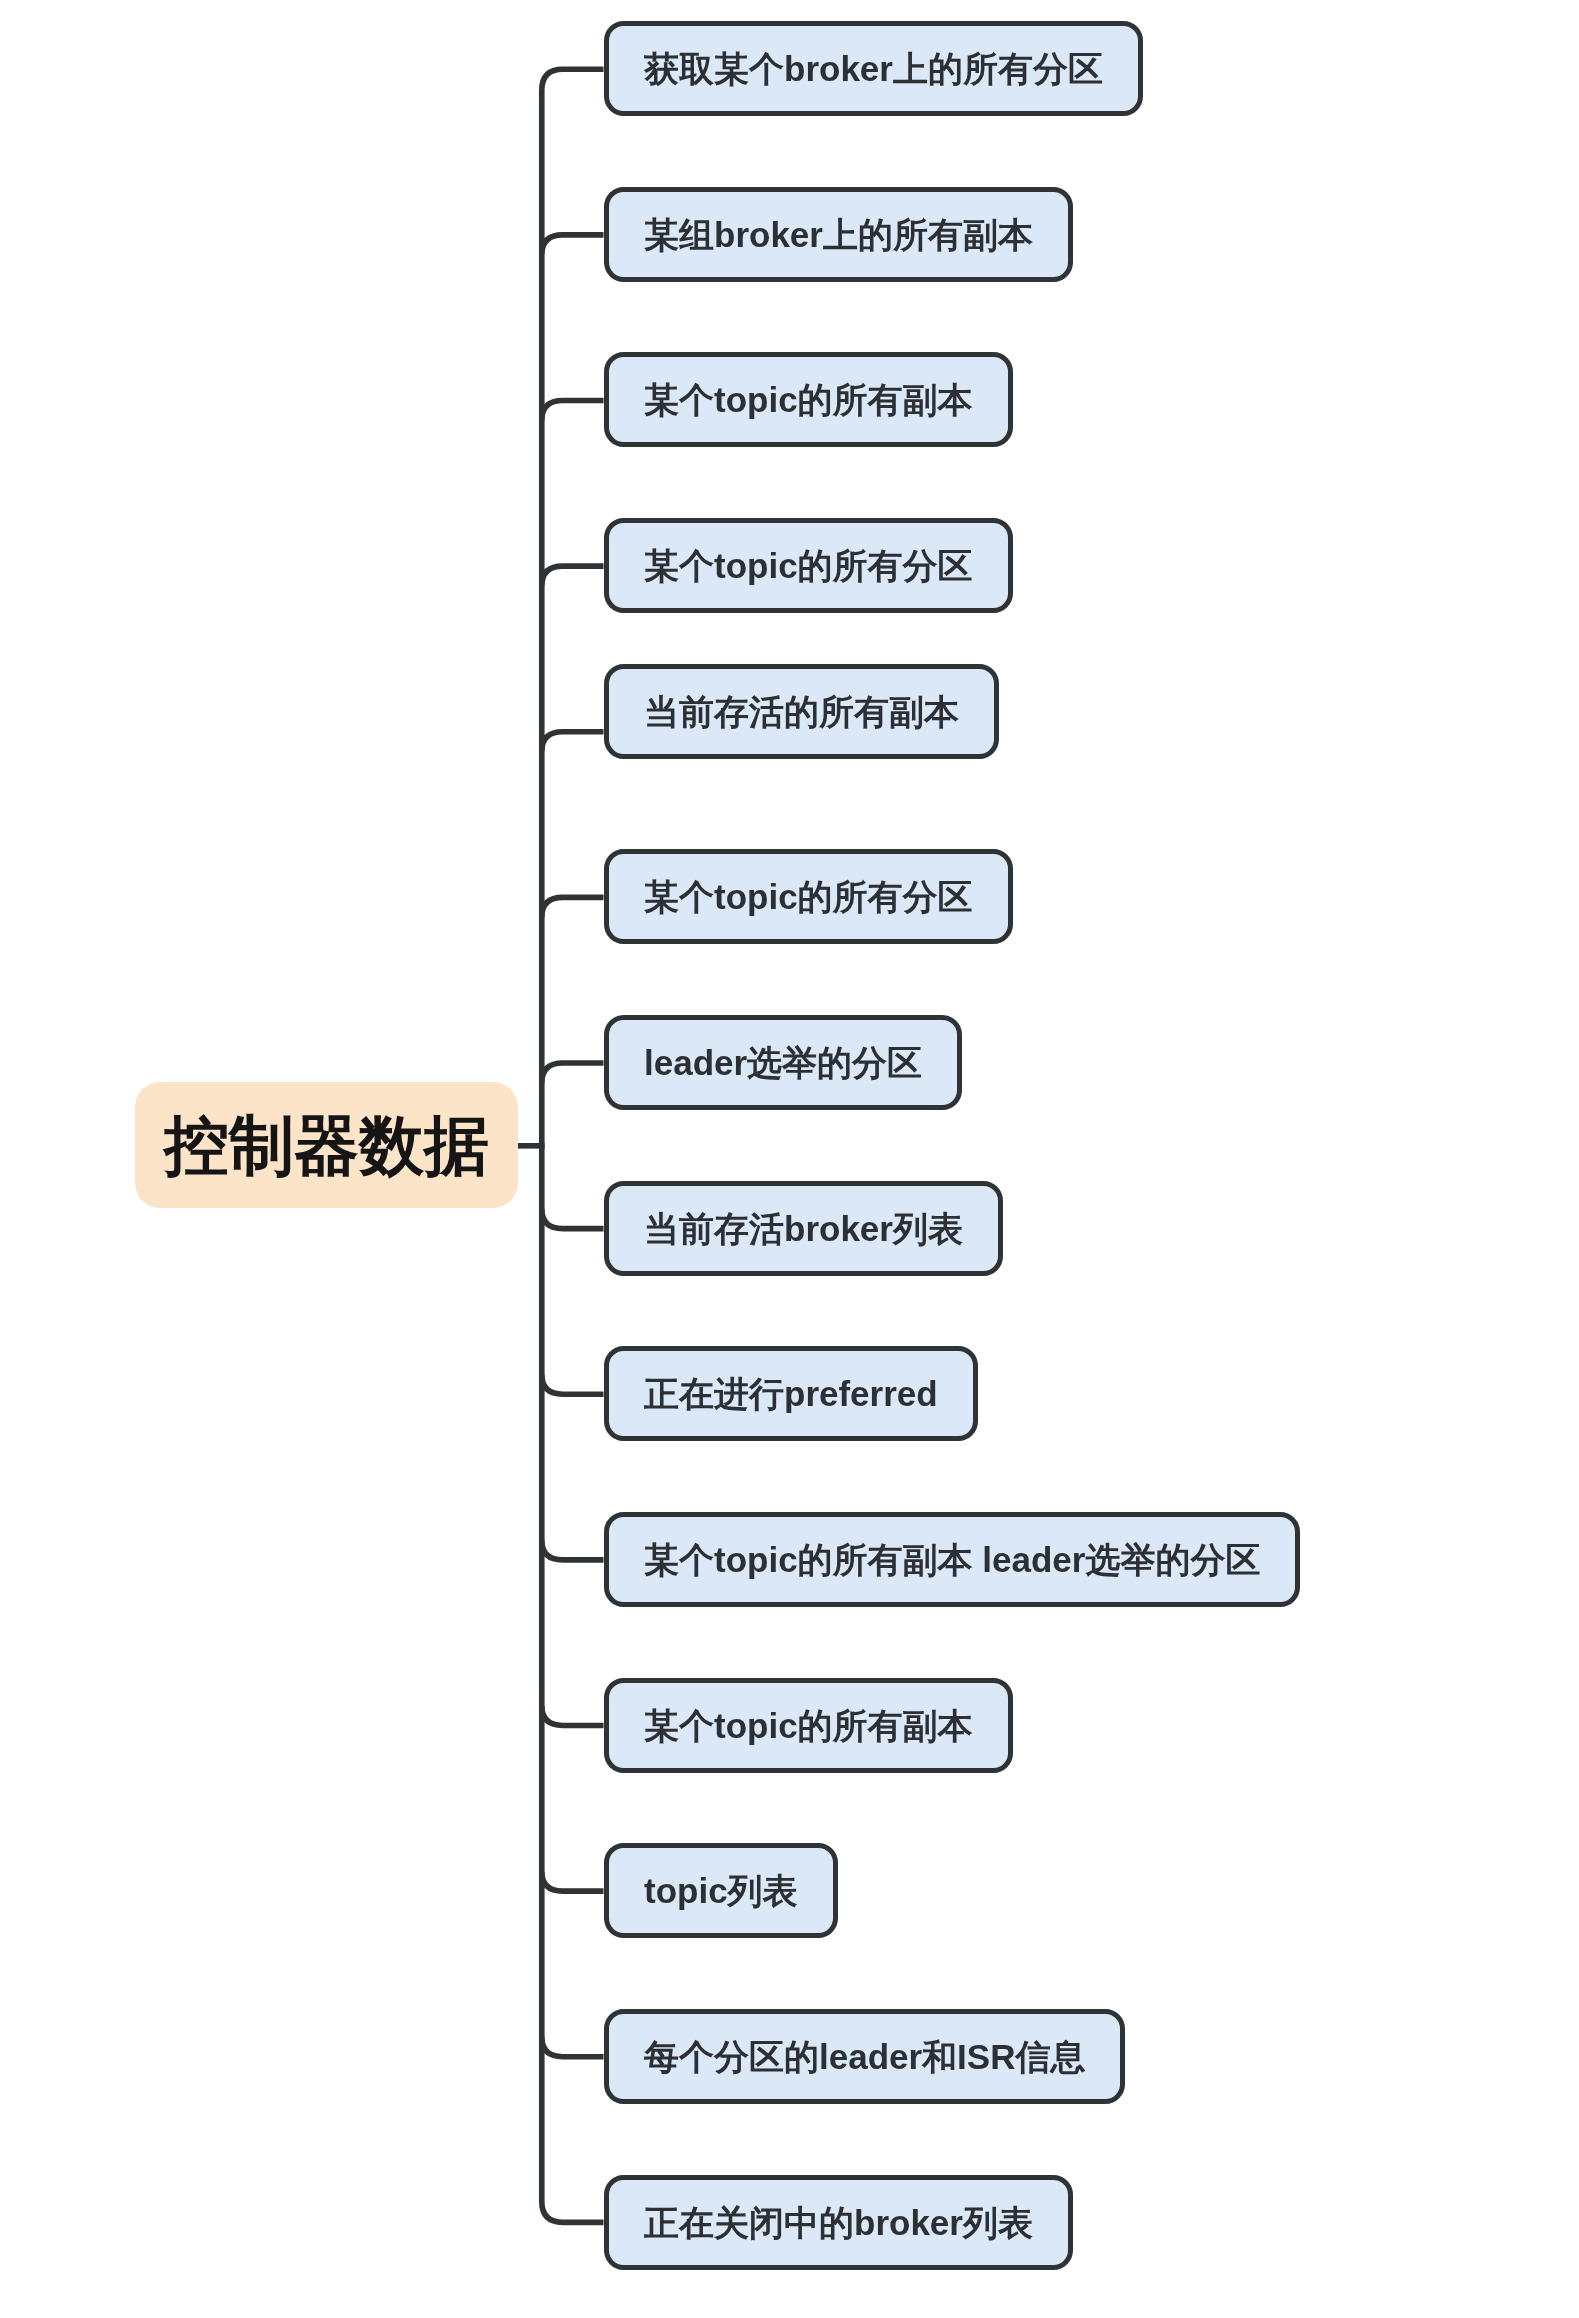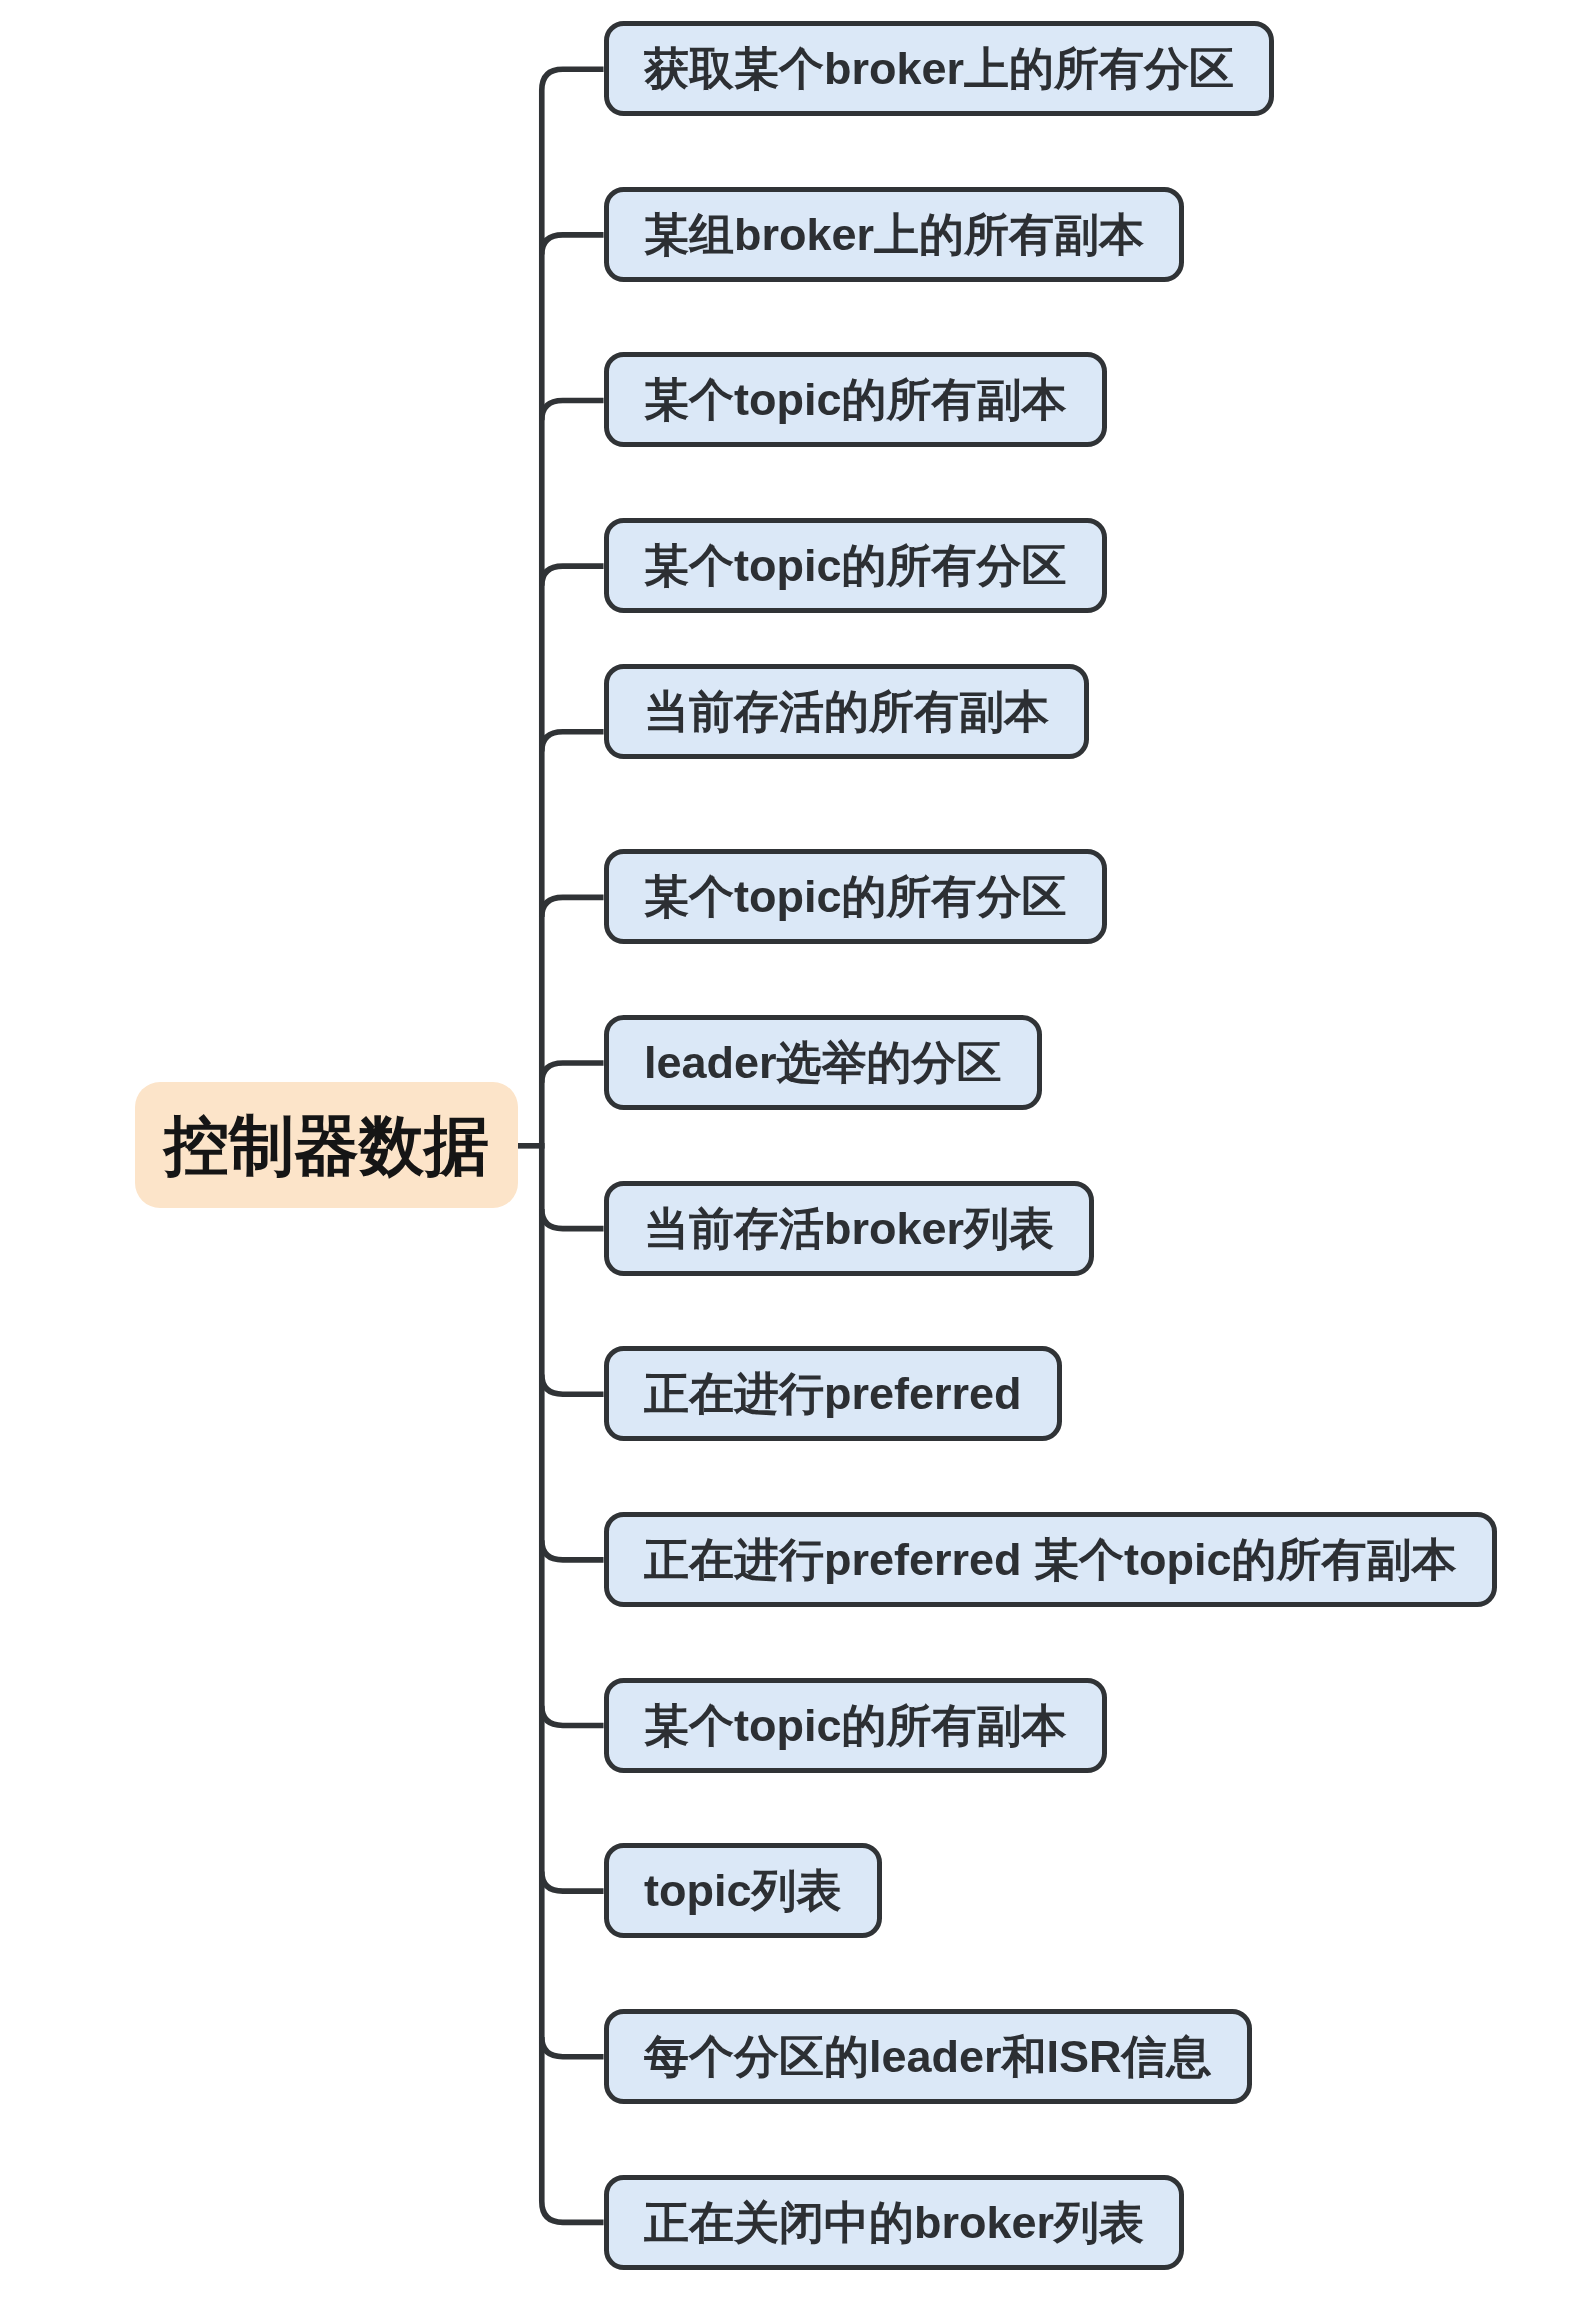--- a/index.html
+++ b/index.html
@@ -24,21 +24,21 @@
     position:absolute;left:604px;height:95px;z-index:2;
     display:flex;align-items:center;justify-content:center;
     padding:0 35px;box-sizing:border-box;
     background:var(--branch-fill);
     border:5.6px solid var(--branch-border);
     border-radius:19.7px;
     white-space:nowrap;
     cursor:pointer;
   }
   .node .label{
-    font-size:45px;font-weight:700;color:var(--text);
+    font-size:35px;font-weight:700;color:var(--text);
     letter-spacing:0px;line-height:1;
   }
   .root-node{
     position:absolute;left:135px;top:1082px;width:383px;height:126px;z-index:2;
     display:flex;align-items:center;justify-content:center;
     background:var(--root-fill);
     border-radius:25px;
     white-space:nowrap;
     cursor:pointer;
   }
@@ -91,21 +91,21 @@
 <div class="node" style="top:1015px">
     <span class="label">leader选举的分区</span>
   </div>
 <div class="node" style="top:1181px">
     <span class="label">当前存活broker列表</span>
   </div>
 <div class="node" style="top:1346px">
     <span class="label">正在进行preferred</span>
   </div>
 <div class="node" style="top:1512px">
-    <span class="label">正在进行preferred 某个topic的所有副本</span>
+    <span class="label">某个topic的所有副本 leader选举的分区</span>
   </div>
 <div class="node" style="top:1678px">
     <span class="label">某个topic的所有副本</span>
   </div>
 <div class="node" style="top:1843px">
     <span class="label">topic列表</span>
   </div>
 <div class="node" style="top:2009px">
     <span class="label">每个分区的leader和ISR信息</span>
   </div>

